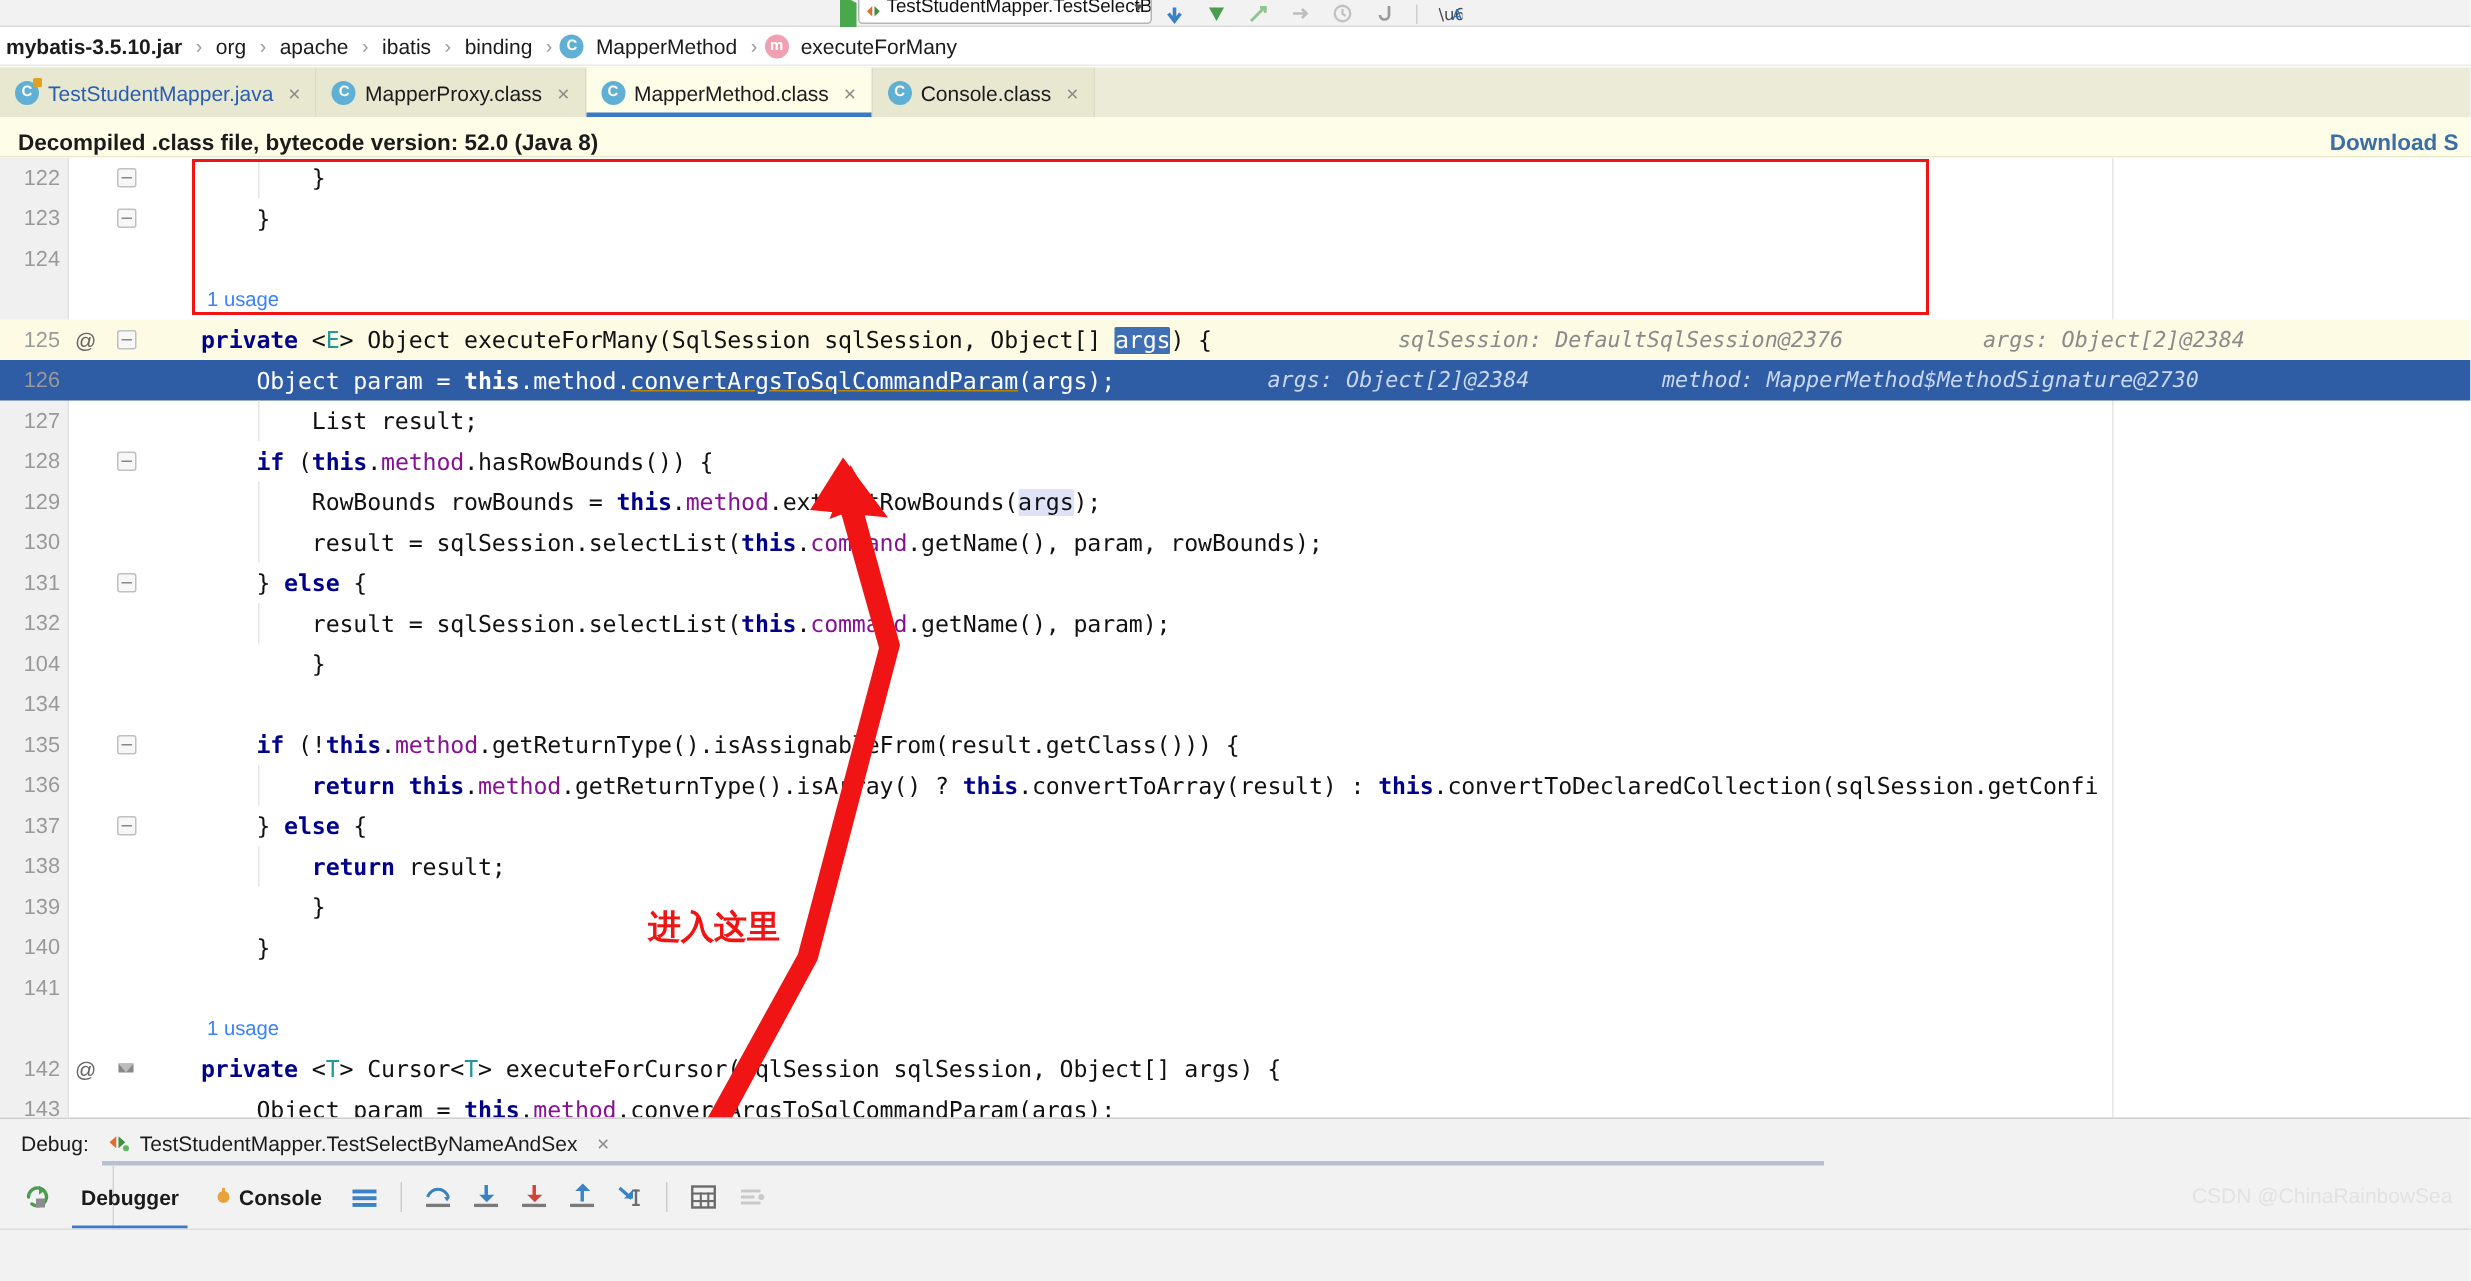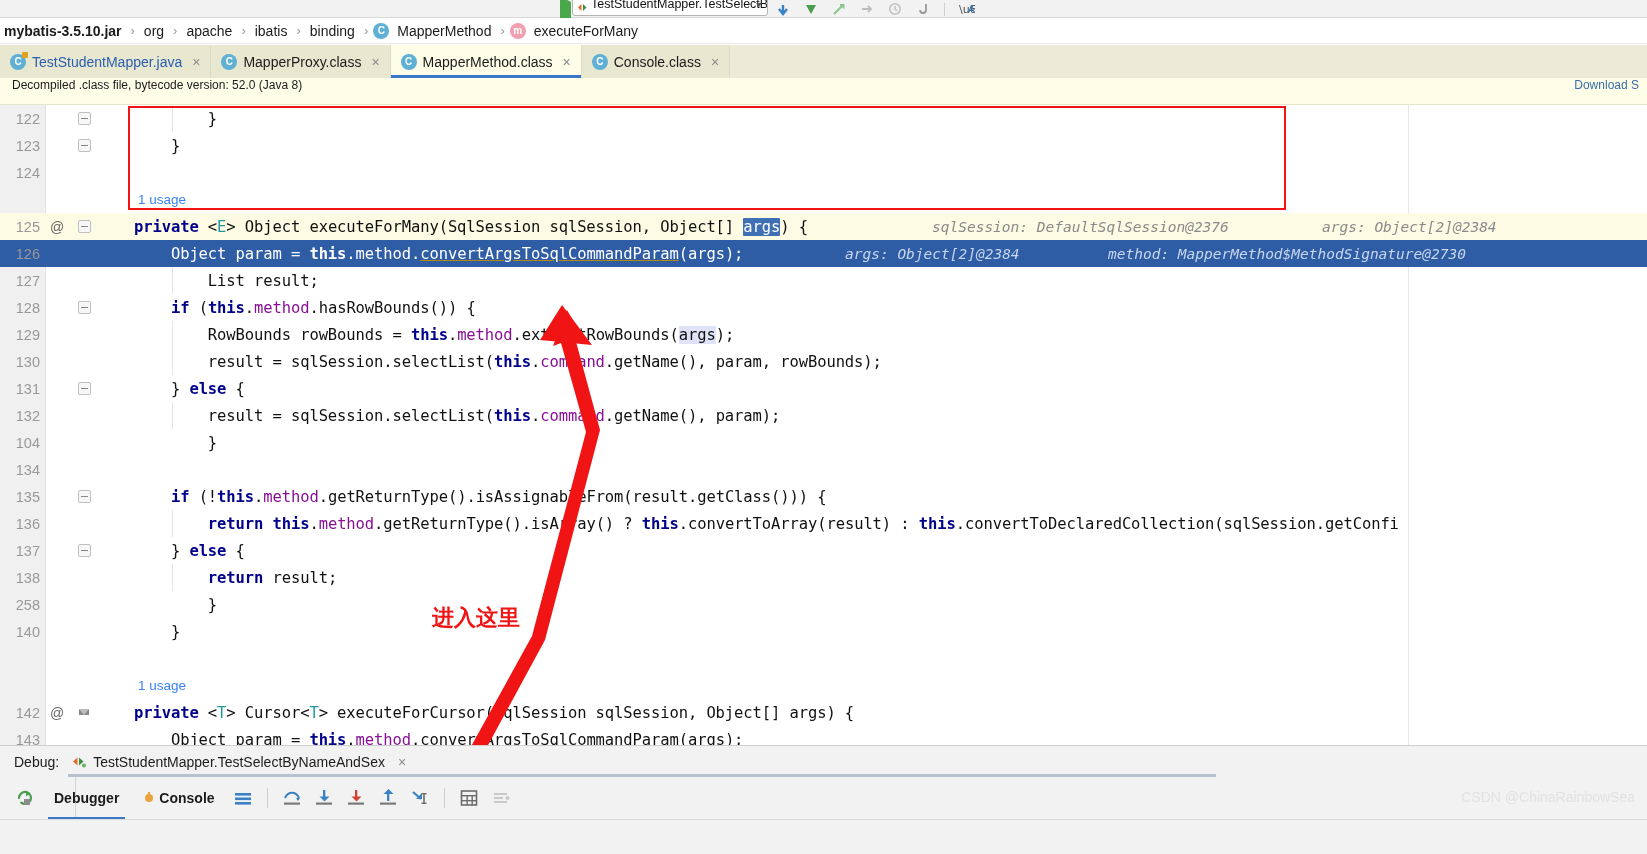--- a/index.html
+++ b/index.html
@@ -55,22 +55,22 @@
     display:inline-flex;align-items:center;justify-content:center;
     font-size:10px;color:#fff;background:#5fb0d4;font-weight:bold;
     position:relative; flex:0 0 auto; }
   .tab-ico.mod::before { content:""; position:absolute; right:-2px; top:-2px;
     width:6px;height:6px;background:#e0a020; border-radius:1px; }
   .tab-close { color:#8a8a8a; font-size:14px; margin-left:4px; }
 
   
   #notice { position:absolute; left:0; top:78px; width:1647px; height:27px;
     background:#fdfde8; border-bottom:1px solid #e6e6c8;
-    display:flex; align-items:flex-start; justify-content:space-between;
-    padding:0 8px 0 12px; font-size:12px; color:#1b1b1b; }
+    display:flex; align-items:flex-end; justify-content:space-between;
+    padding:0 8px 0 12px; font-size:15px; color:#1b1b1b;font-weight:bold; }
   #notice .dl-link { color:#3a6ea5; white-space:nowrap; overflow:hidden;
     max-width:112px; }
 
   
   #editor { position:absolute; left:0; top:105px; width:1647px; height:640px;
     background:#fff; overflow:hidden; }
   #gutter { position:absolute; left:0; top:0; width:46px; height:640px;
     background:#f0f0f0; border-right:1px solid #e3e3e3; }
   #gutter2 { position:absolute; left:46px; top:0; width:44px; height:640px;
     background:#fff; }
@@ -390,29 +390,32 @@
     <span class="fold"></span>
     <span class="code">    } <span class="kw">else</span> {</span>
   </div>
 
   <div class="code-row" style="top:459px">
     <span class="ln">138</span>
     <span class="code">        <span class="kw">return</span> result;</span>
   </div>
 
   <div class="code-row" style="top:486px">
-    <span class="ln">258</span>
+    <span class="ln">139</span>
     <span class="code">        }</span>
   </div>
 
   <div class="code-row" style="top:513px">
     <span class="ln">140</span>
     <span class="code">    }</span>
   </div>
 
+  <div class="code-row" style="top:540px">
+    <span class="ln">141</span>
+  </div>
 
   <div class="code-row" style="top:567px">
     <span class="usage">1 usage</span>
   </div>
 
   <div class="code-row" style="top:594px">
     <span class="ln">142</span>
     <span class="at">@</span>
     <span class="fold tri"></span>
     <span class="code"><span class="kw">private</span> &lt;<span class="typ">T</span>&gt; Cursor&lt;<span class="typ">T</span>&gt; executeForCursor(SqlSession sqlSession, Object[] args) {</span>

